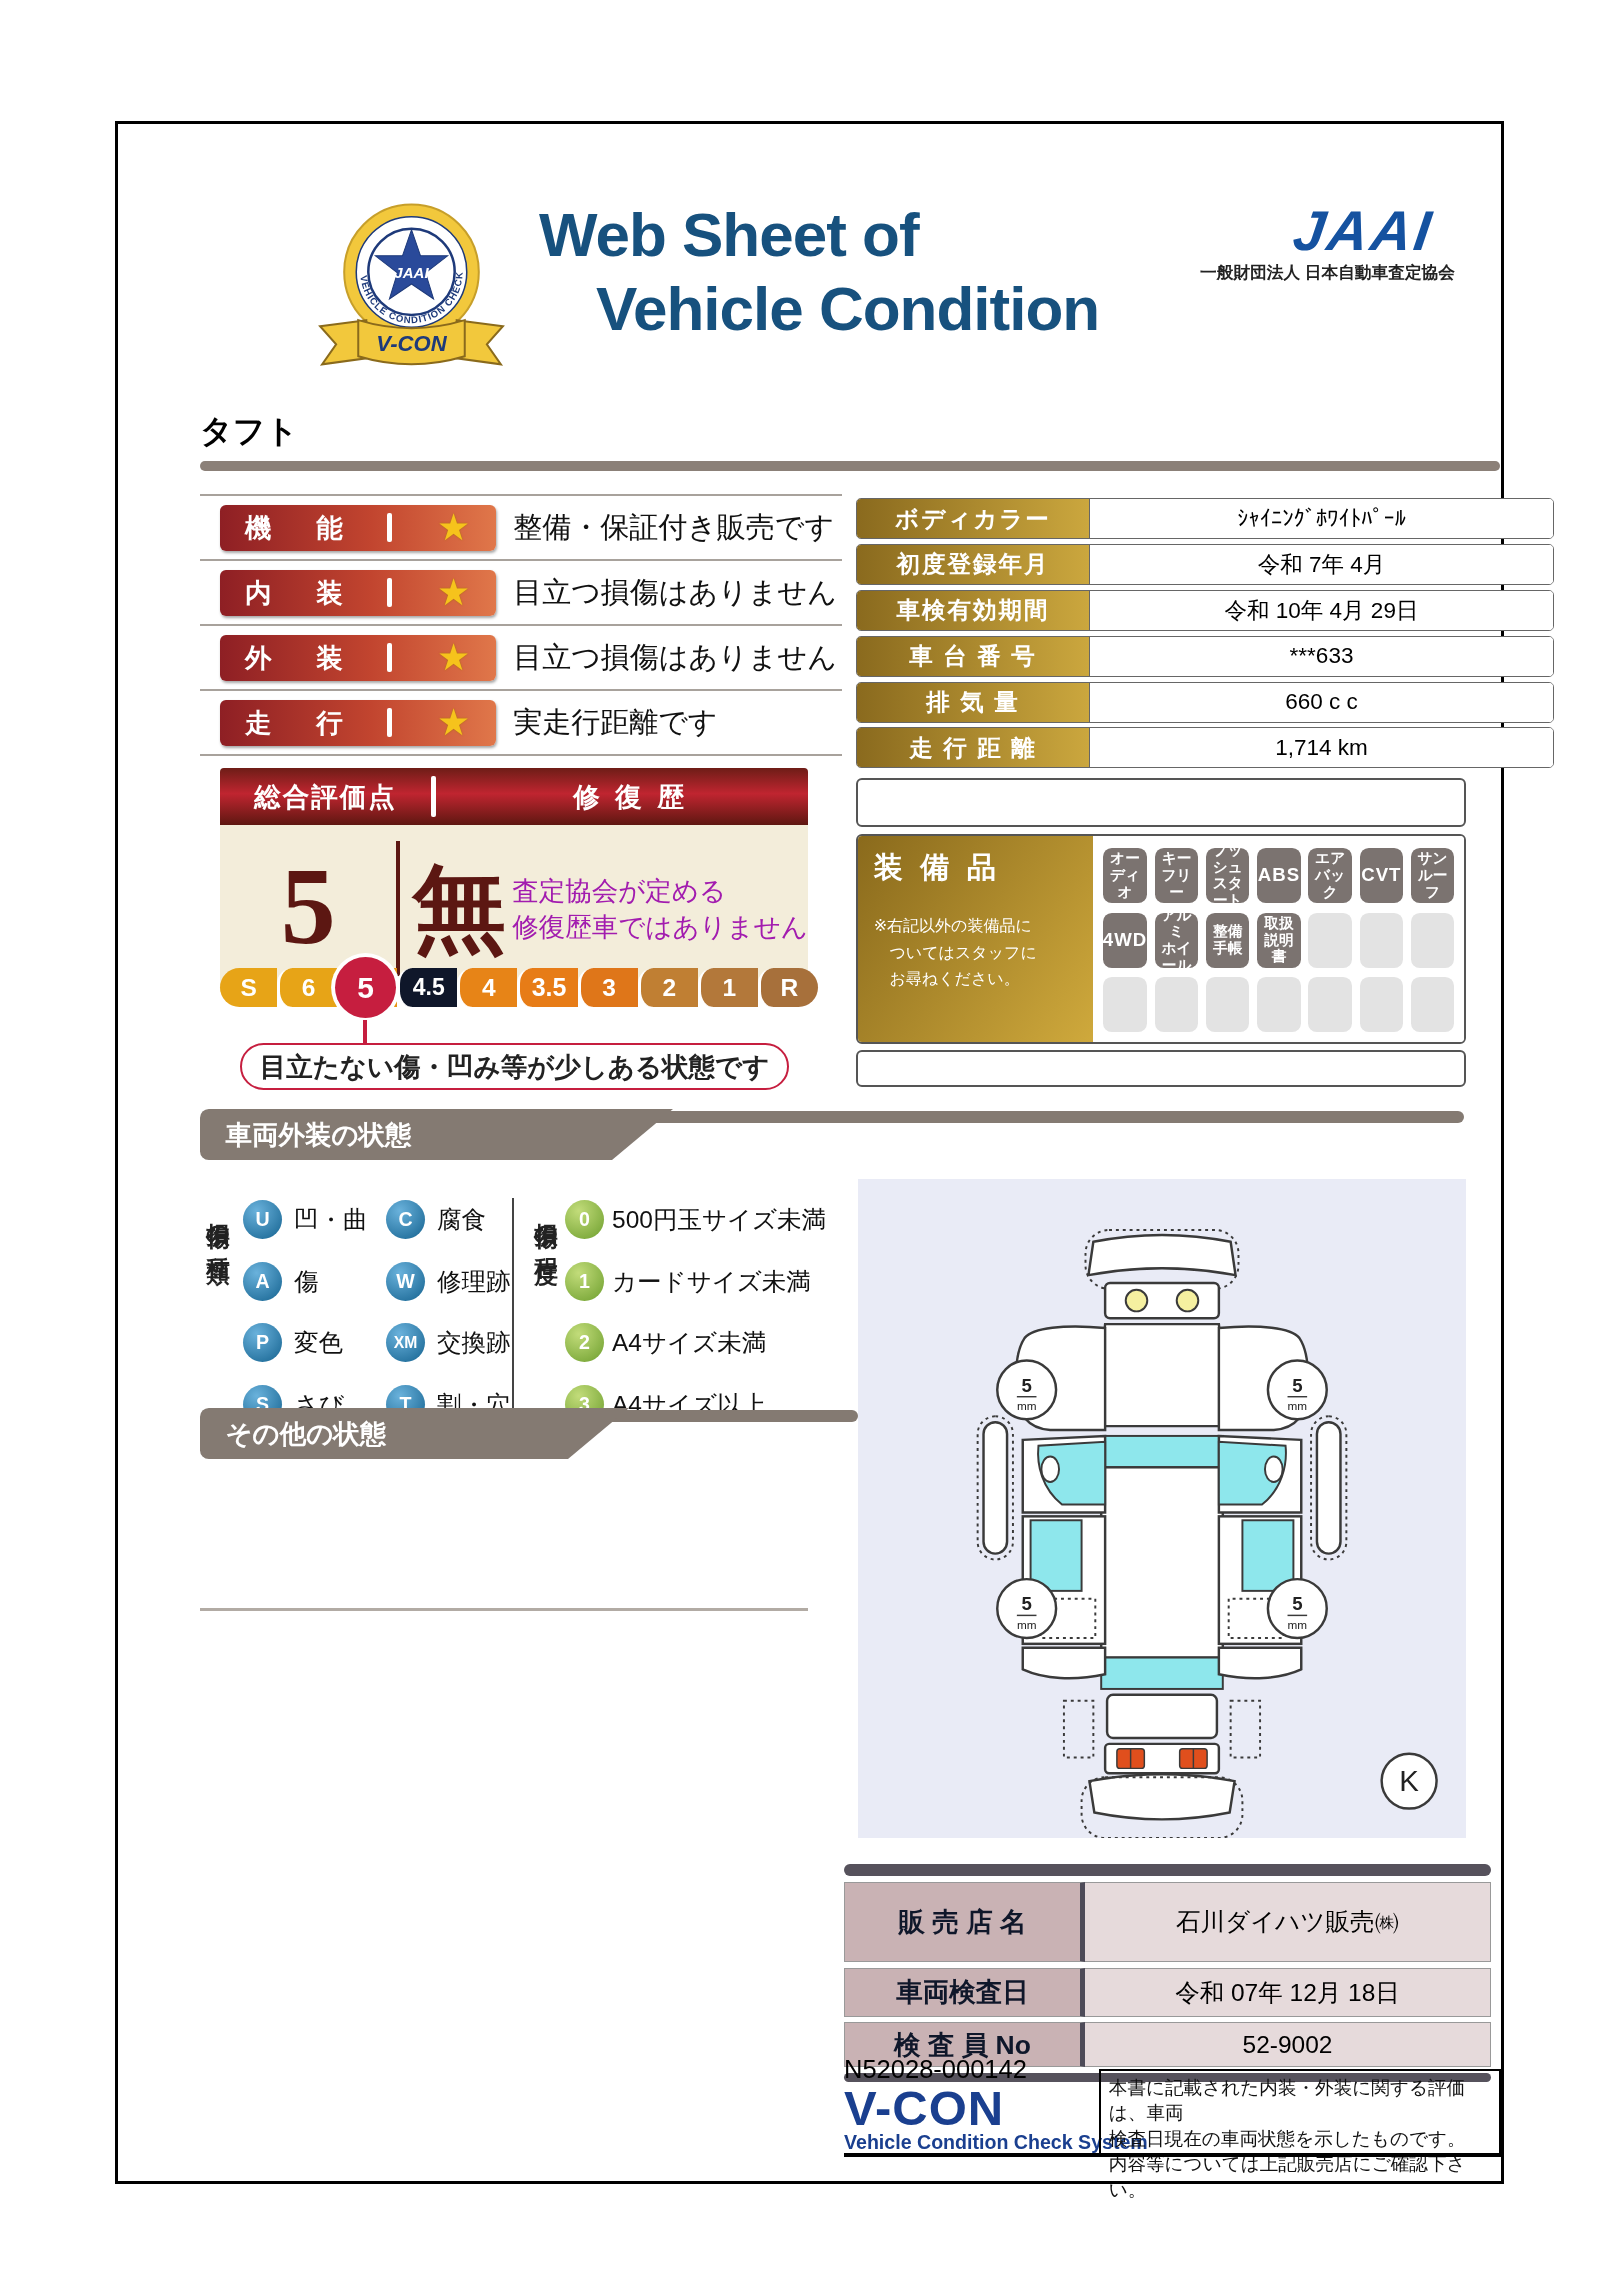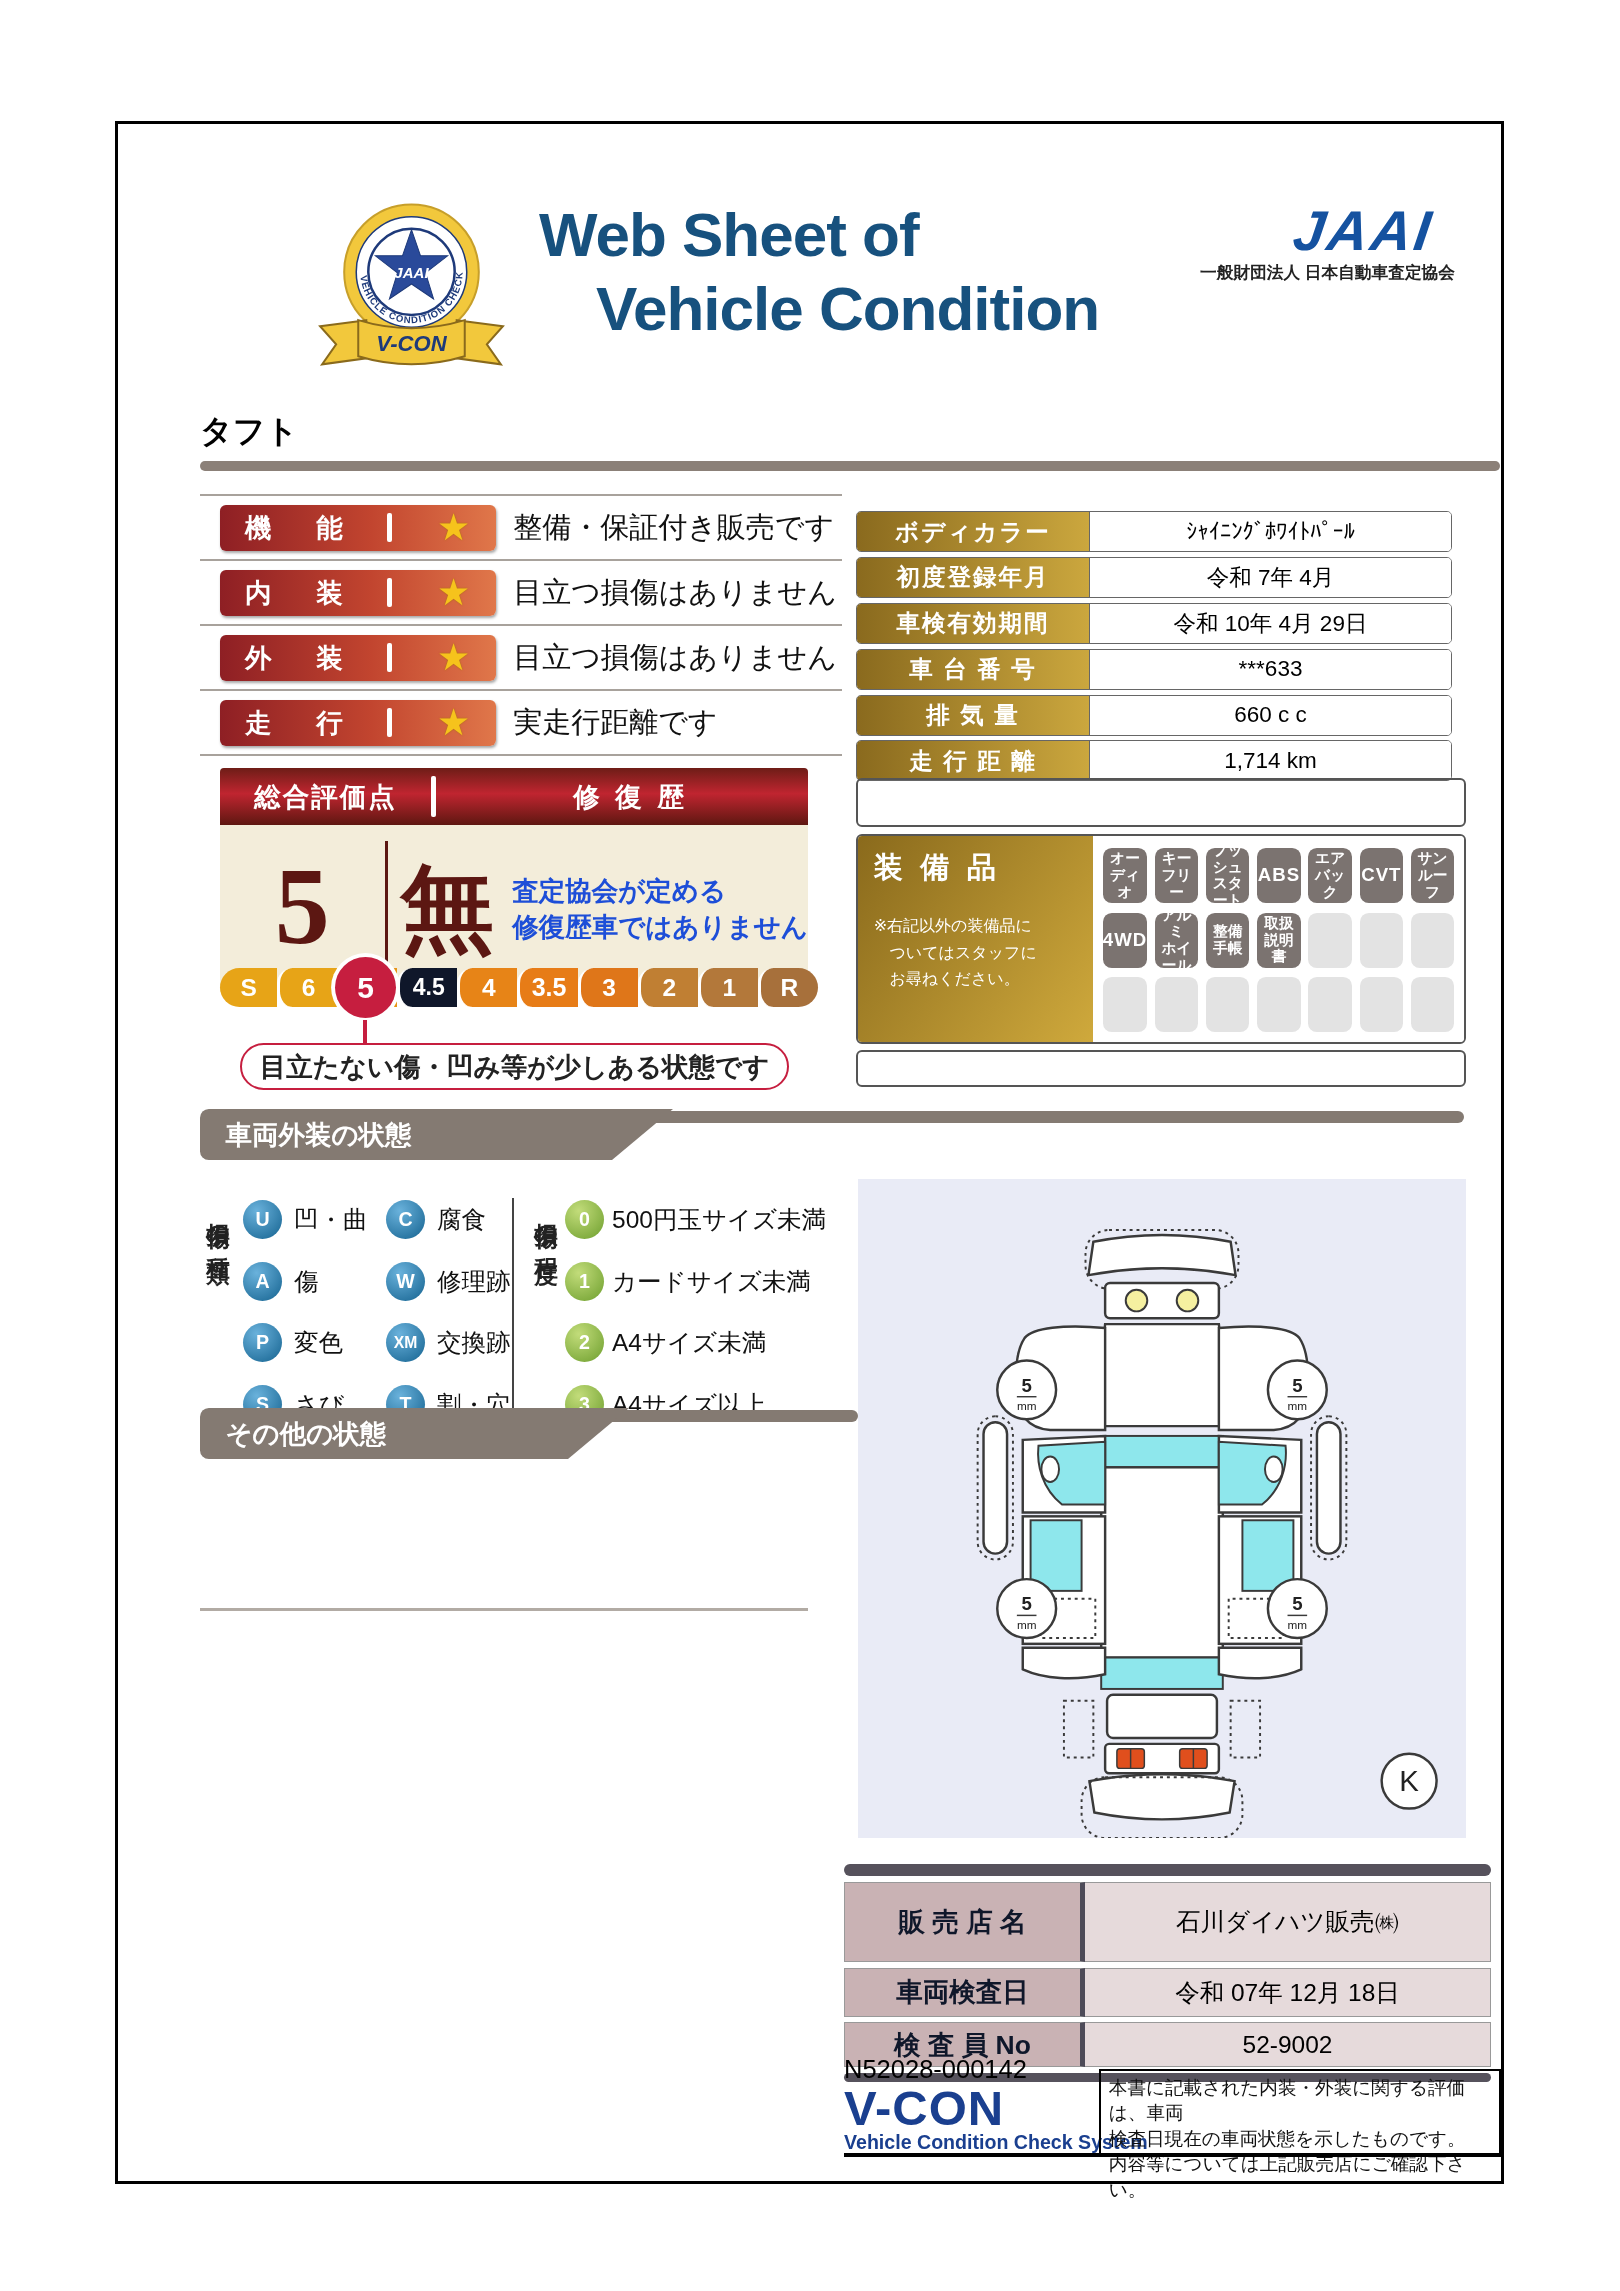--- a/index.html
+++ b/index.html
@@ -33,21 +33,21 @@
       background:linear-gradient(180deg,#6e1d17,#c02530 45%,#5e1711); border-radius:3.9px 3.9px 0 0;
       display:flex; align-items:center; color:#fff; font-weight:bold; }
   .oh-left { width:211px; text-align:center; font-size:26.5px; letter-spacing:2px; }
   .oh-div { width:4.9px; height:72%; background:#fff; border-radius:2px; }
   .oh-right { flex:1; text-align:center; font-size:26.5px; letter-spacing:15.7px;padding-left:29px; }
   .overall-body { position:absolute; left:102px; top:701px; width:588px; height:167px; background:#f3edda; display:flex; }
   .score { width:211px; text-align:center; font-family:"Liberation Serif","DejaVu Serif",serif; font-size:110px; font-weight:bold; color:#5c1712; line-height:163px; }
   .ob-div { width:4.9px; margin:15.7px 0; background:#5c1712; }
   .repair-wrap { flex:1; display:flex; align-items:center; padding-left:11.8px; }
   .repair-kanji { font-family:"Liberation Serif","DejaVu Serif",serif; font-size:94px; font-weight:bold; color:#5c1712; line-height:1; }
-  .repair-note { margin-left:18px; font-size:26.5px; color:#1d4ed8; line-height:36px; font-weight:bold; white-space:nowrap; }
+  .repair-note { margin-left:6px; font-size:26.5px; color:#a21caf; line-height:36px; font-weight:normal; white-space:nowrap; }
 
   
   .scale { position:absolute; left:102px; top:844px; width:598px; height:39px; display:flex; }
   .seg { flex:1; display:flex; align-items:center; justify-content:center; color:#fff; font-weight:bold; font-size:24.5px;
       border-left:3.9px solid #fff; border-radius:15.7px 0 0 15.7px; }
   .seg:first-child { border-left:none; border-radius:19.6px 0 0 19.6px; }
   .seg:last-child { border-radius:15.7px 19.6px 19.6px 15.7px; }
   .sel-circle { position:absolute; left:217px; top:833px; width:61px; height:61px; border-radius:50%;
       background:#c61e3f; color:#fff; font-size:30px; font-weight:bold; display:flex; align-items:center;
       justify-content:center; box-shadow:0 0 0 3.9px #fff; }
@@ -70,21 +70,21 @@
   .lcircle { position:absolute; width:39px; height:39px; border-radius:50%; color:#fff; font-weight:bold; font-size:19.6px;
       display:flex; align-items:center; justify-content:center; }
   .lcircle.blue  { background:radial-gradient(circle at 35% 28%, #6ab2dc, #14628f); }
   .lcircle.green { background:radial-gradient(circle at 35% 28%, #c2dc7a, #6d9e2d); }
   .llabel { position:absolute; font-size:24.5px; color:#111; line-height:39px; white-space:nowrap; }
 
   .other-text { position:absolute; left:84px; top:1358px; font-size:25.5px; color:#000; }
   .sep-line { position:absolute; left:82px; top:1484px; width:608px; height:2.9px; background:#b2aba4; }
 
   
-  .info-rows { position:absolute; left:738px; top:387px; width:596px; }
+  .info-rows { position:absolute; left:738px; top:374px; width:698px; }
   .info-row { display:flex; height:41px; margin-bottom:4.9px; border:1px solid #666; border-radius:4.9px; overflow:hidden; }
   .info-label { width:233px; background:linear-gradient(90deg,#8a6a1e,#cba73e); color:#fff; font-weight:bold;
       font-size:23.5px; display:flex; align-items:center; justify-content:center; letter-spacing:2px; border-right:1px solid #666; }
   .info-value { flex:1; background:#fff; display:flex; align-items:center; justify-content:center; font-size:22.5px; color:#000; }
 
   .box-a { position:absolute; left:738px; top:654px; width:610px; height:49px; border:2px solid #555; border-radius:5.9px; }
   .box-b { position:absolute; left:738px; top:926px; width:610px; height:37px; border:2px solid #555; border-radius:5.9px; }
 
   
   .equip-box { position:absolute; left:738px; top:710px; width:610px; height:210px; border:2px solid #555;

